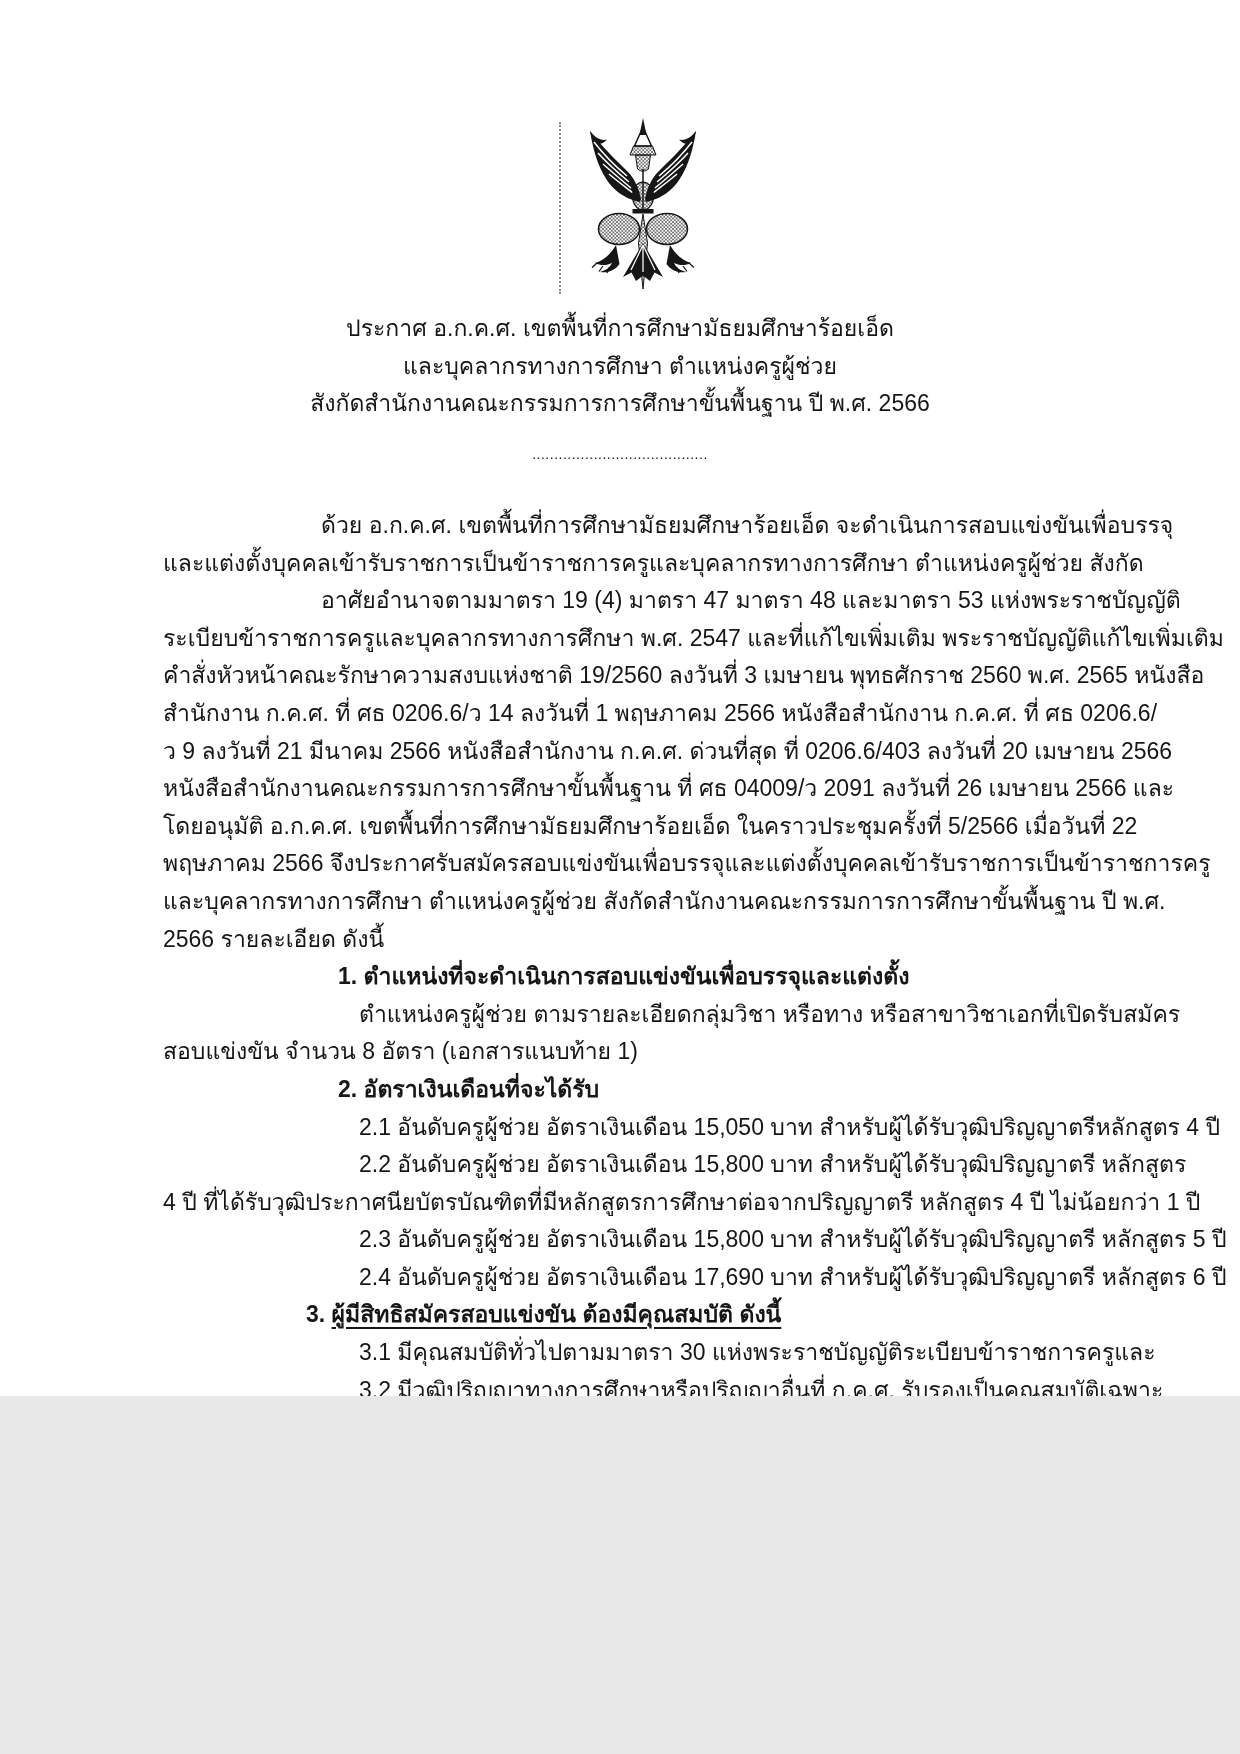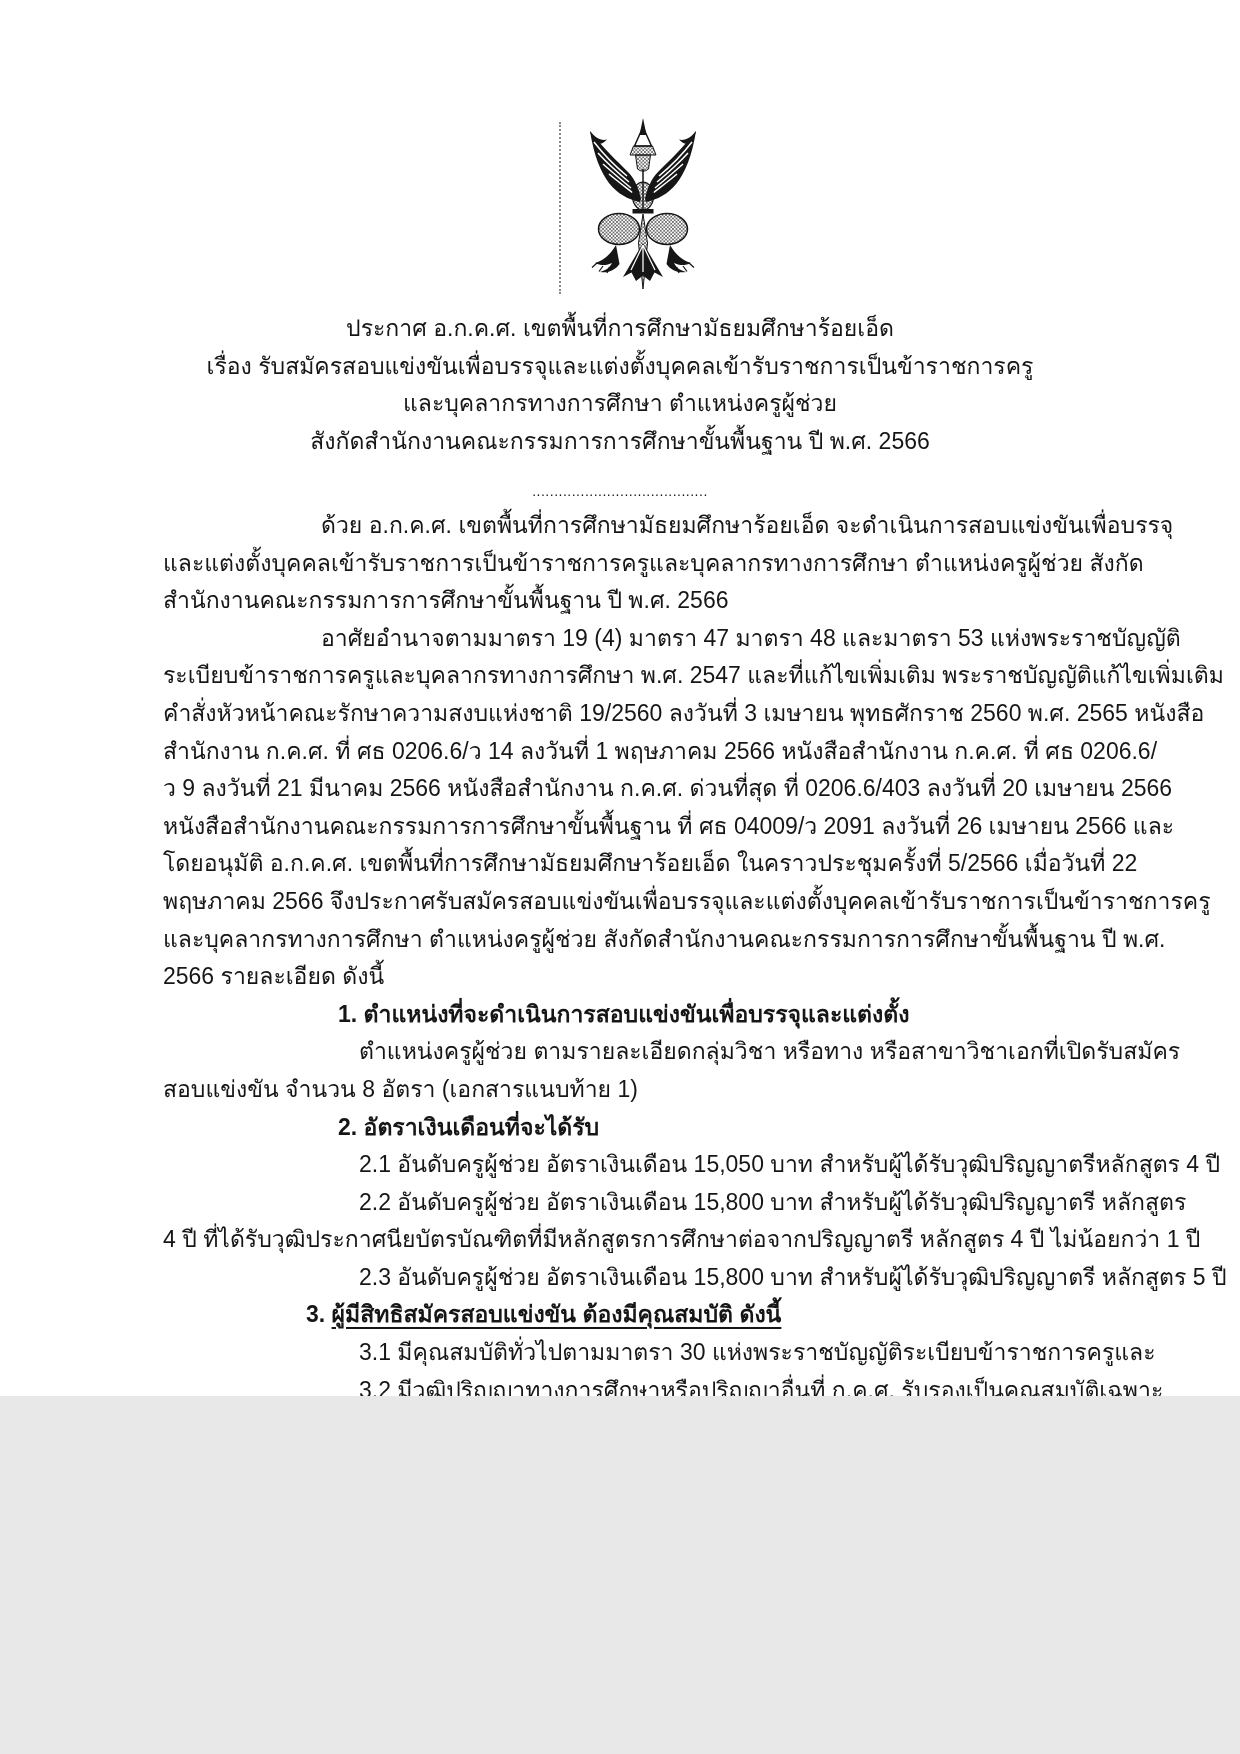--- a/index.html
+++ b/index.html
@@ -93,48 +93,47 @@
       </g>
       <g transform="translate(300,0) scale(-1,1)">
         <path d="M96 256 C 84 276, 72 286, 54 292 C 66 298, 78 297, 88 292 C 84 301, 75 307, 64 310 C 80 313, 95 306, 103 294 Z" fill="#161616"></path>
         <path d="M58 292 l-10 9 M70 298 l-8 11 M83 300 l-5 12" stroke="#161616" stroke-width="2.5" fill="none"></path>
       </g>
     </svg>
   </div>
 
   <div class="title-block">
     <div class="tline">ประกาศ อ.ก.ค.ศ. เขตพื้นที่การศึกษามัธยมศึกษาร้อยเอ็ด</div>
-    <div class="tline">เรื่อง  รับสมัครสอบแข่งขันเพื่อบรรจุและแต่งตั้งบุคคลเข้ารับราชการเป็นข้าราชการครู</div>
     <div class="tline">และบุคลากรทางการศึกษา ตำแหน่งครูผู้ช่วย</div>
     <div class="tline">สังกัดสำนักงานคณะกรรมการการศึกษาขั้นพื้นฐาน ปี พ.ศ. 2566</div>
     <div class="sep">........................................</div>
   </div>
 
   <div class="doc-body">
     <div class="line ind-p">ด้วย อ.ก.ค.ศ. เขตพื้นที่การศึกษามัธยมศึกษาร้อยเอ็ด  จะดำเนินการสอบแข่งขันเพื่อบรรจุ</div>
     <div class="line">และแต่งตั้งบุคคลเข้ารับราชการเป็นข้าราชการครูและบุคลากรทางการศึกษา ตำแหน่งครูผู้ช่วย สังกัด</div>
-    <div class="line">สำนักงานคณะกรรมการการศึกษาขั้นพื้นฐาน ปี พ.ศ. 2566</div>
     <div class="line ind-p">อาศัยอำนาจตามมาตรา 19 (4) มาตรา 47 มาตรา 48 และมาตรา 53 แห่งพระราชบัญญัติ</div>
     <div class="line">ระเบียบข้าราชการครูและบุคลากรทางการศึกษา พ.ศ. 2547 และที่แก้ไขเพิ่มเติม พระราชบัญญัติแก้ไขเพิ่มเติม</div>
     <div class="line">คำสั่งหัวหน้าคณะรักษาความสงบแห่งชาติ 19/2560 ลงวันที่ 3 เมษายน พุทธศักราช 2560 พ.ศ. 2565 หนังสือ</div>
     <div class="line">สำนักงาน ก.ค.ศ. ที่ ศธ 0206.6/ว 14 ลงวันที่ 1 พฤษภาคม 2566 หนังสือสำนักงาน ก.ค.ศ. ที่ ศธ 0206.6/</div>
     <div class="line">ว 9 ลงวันที่ 21 มีนาคม 2566 หนังสือสำนักงาน ก.ค.ศ. ด่วนที่สุด ที่ 0206.6/403 ลงวันที่ 20 เมษายน 2566</div>
     <div class="line">หนังสือสำนักงานคณะกรรมการการศึกษาขั้นพื้นฐาน ที่ ศธ 04009/ว 2091 ลงวันที่ 26 เมษายน 2566 และ</div>
     <div class="line">โดยอนุมัติ อ.ก.ค.ศ. เขตพื้นที่การศึกษามัธยมศึกษาร้อยเอ็ด ในคราวประชุมครั้งที่  5/2566  เมื่อวันที่ 22</div>
     <div class="line">พฤษภาคม 2566  จึงประกาศรับสมัครสอบแข่งขันเพื่อบรรจุและแต่งตั้งบุคคลเข้ารับราชการเป็นข้าราชการครู</div>
     <div class="line">และบุคลากรทางการศึกษา ตำแหน่งครูผู้ช่วย สังกัดสำนักงานคณะกรรมการการศึกษาขั้นพื้นฐาน ปี พ.ศ.</div>
     <div class="line">2566 รายละเอียด ดังนี้</div>
     <div class="line ind-h">1. ตำแหน่งที่จะดำเนินการสอบแข่งขันเพื่อบรรจุและแต่งตั้ง</div>
     <div class="line ind-s">ตำแหน่งครูผู้ช่วย  ตามรายละเอียดกลุ่มวิชา หรือทาง หรือสาขาวิชาเอกที่เปิดรับสมัคร</div>
     <div class="line">สอบแข่งขัน จำนวน  8  อัตรา (เอกสารแนบท้าย 1)</div>
     <div class="line ind-h">2. อัตราเงินเดือนที่จะได้รับ</div>
     <div class="line ind-s">2.1 อันดับครูผู้ช่วย อัตราเงินเดือน 15,050 บาท สำหรับผู้ได้รับวุฒิปริญญาตรีหลักสูตร 4 ปี</div>
     <div class="line ind-s">2.2 อันดับครูผู้ช่วย อัตราเงินเดือน 15,800 บาท สำหรับผู้ได้รับวุฒิปริญญาตรี หลักสูตร</div>
     <div class="line">4 ปี ที่ได้รับวุฒิประกาศนียบัตรบัณฑิตที่มีหลักสูตรการศึกษาต่อจากปริญญาตรี หลักสูตร 4 ปี ไม่น้อยกว่า 1 ปี</div>
     <div class="line ind-s">2.3 อันดับครูผู้ช่วย อัตราเงินเดือน 15,800 บาท สำหรับผู้ได้รับวุฒิปริญญาตรี หลักสูตร 5 ปี</div>
+    <div class="line ind-s">2.4 อันดับครูผู้ช่วย อัตราเงินเดือน 17,690 บาท สำหรับผู้ได้รับวุฒิปริญญาตรี หลักสูตร 6 ปี</div>
     <div class="line ind-h3"><span>3.</span> <span class="ul">ผู้มีสิทธิสมัครสอบแข่งขัน ต้องมีคุณสมบัติ ดังนี้</span></div>
     <div class="line ind-s">3.1 มีคุณสมบัติทั่วไปตามมาตรา 30 แห่งพระราชบัญญัติระเบียบข้าราชการครูและ</div>
     <div class="line ind-s">3.2 มีวุฒิปริญญาทางการศึกษาหรือปริญญาอื่นที่ ก.ค.ศ. รับรองเป็นคุณสมบัติเฉพาะ</div>
     <div class="line">สำหรับตำแหน่งนี้</div>
   </div>
 
   <div class="footer-note">/3.3 มีใบอนุญาต...</div>
 
 </div>
 

